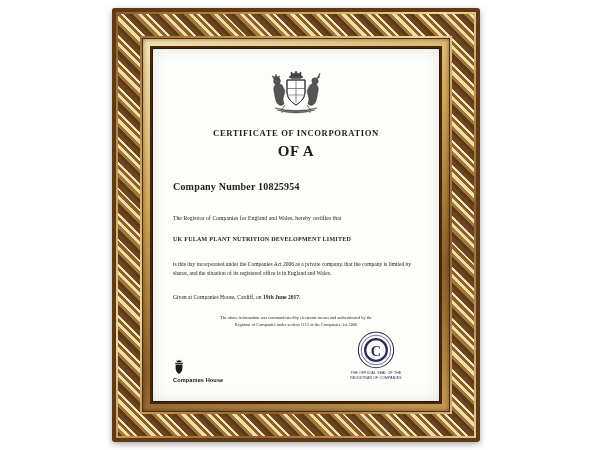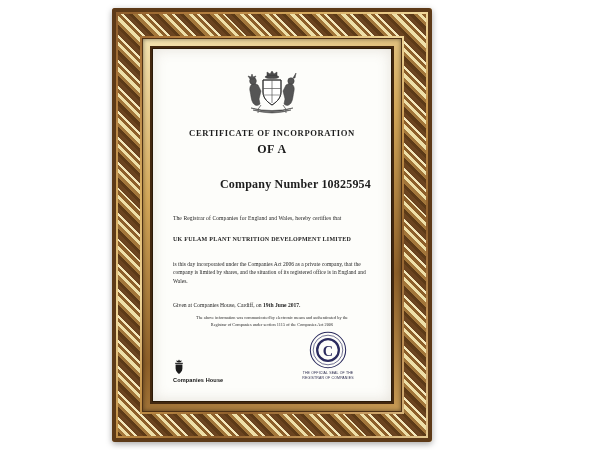--- a/index.html
+++ b/index.html
@@ -17,21 +17,21 @@
     height: 450px;
     background: #ffffff;
     overflow: hidden;
   }
 
   
   .frame-outer {
     position: absolute;
     left: 112px;
     top: 8px;
-    width: 320px;
+    width: 368px;
     height: 434px;
     box-sizing: border-box;
     border-radius: 3px;
     background:
       linear-gradient(135deg, #8a5a2a 0%, #b07a3c 12%, #d8ae62 28%, #f0d79a 42%,
                       #c6954b 55%, #8e5e2b 70%, #c09256 84%, #e7cd95 100%);
     box-shadow: 0 2px 6px rgba(0,0,0,0.35);
   }
 
   
@@ -107,30 +107,30 @@
   .h-title {
     text-align: center;
     font-size: 8.6px;
     letter-spacing: 0.6px;
     font-weight: bold;
     line-height: 1.45;
     margin: 0 0 2px 0;
   }
   .h-sub {
     text-align: center;
-    font-size: 12px;
+    font-size: 15px;
     letter-spacing: 0.6px;
     font-weight: bold;
     line-height: 1.45;
     margin: 0;
   }
 
   .company-number {
-    text-align: right;
-    font-size: 12px;
+    text-align: left;
+    font-size: 10px;
     font-weight: bold;
     margin: 18px 0 0 0;
     letter-spacing: 0.2px;
   }
 
   .body-block { margin-top: 22px; }
 
   .line {
     font-size: 5.6px;
     line-height: 1.55;

